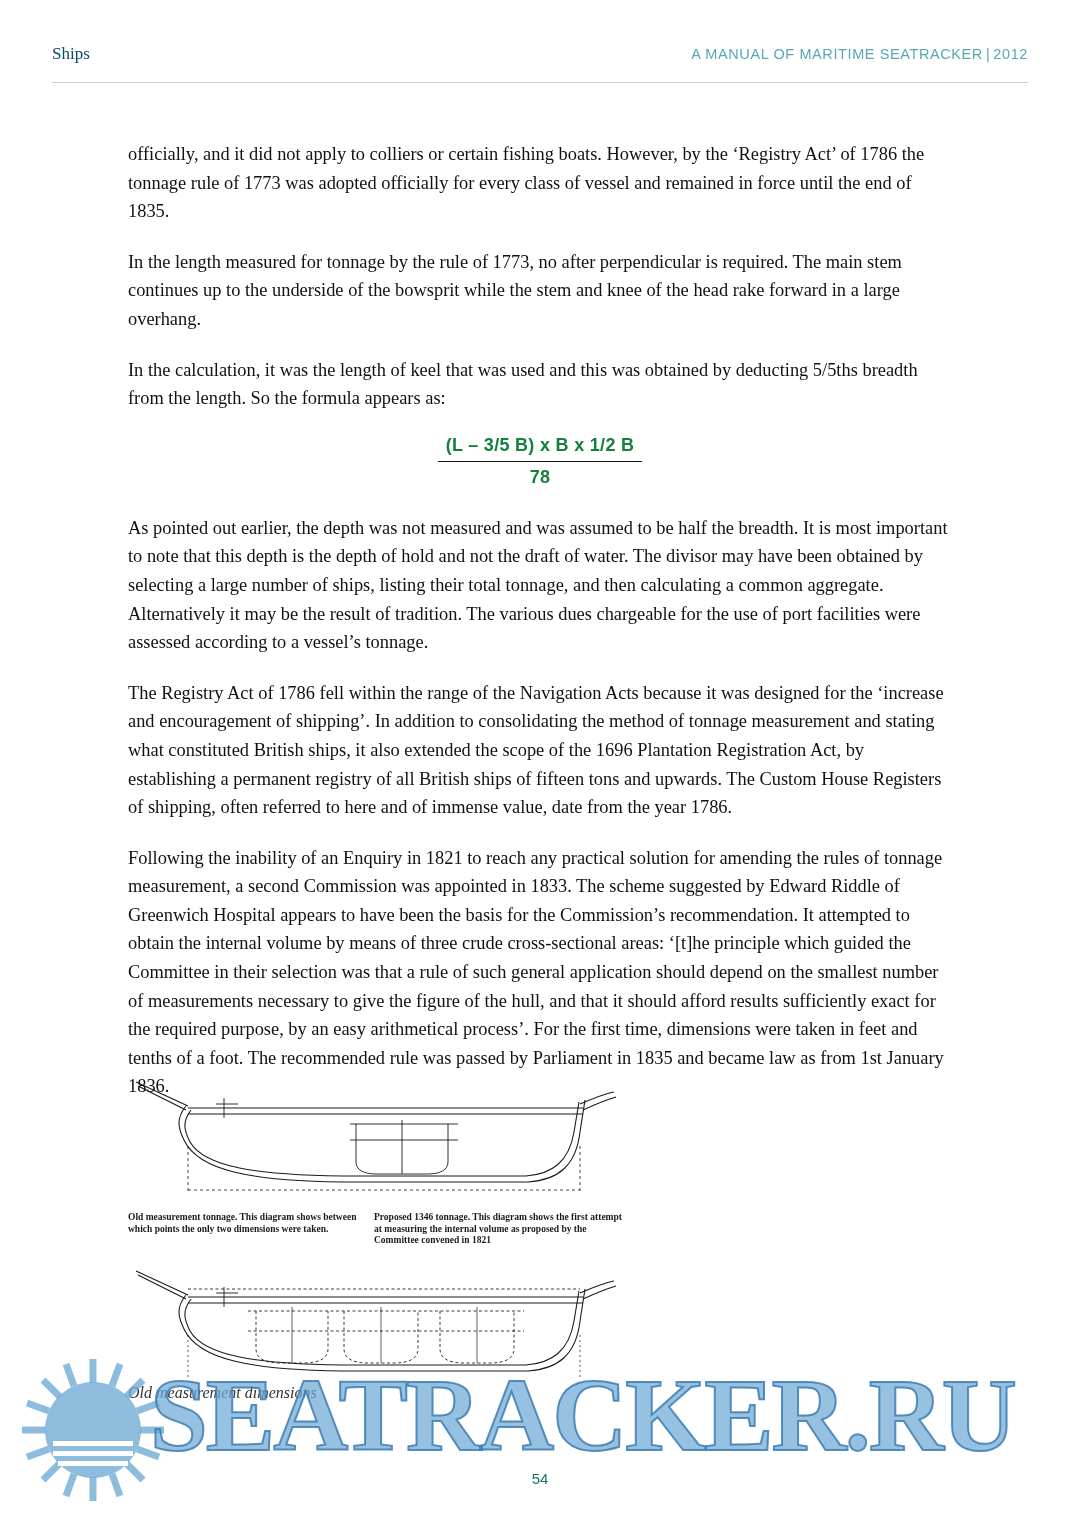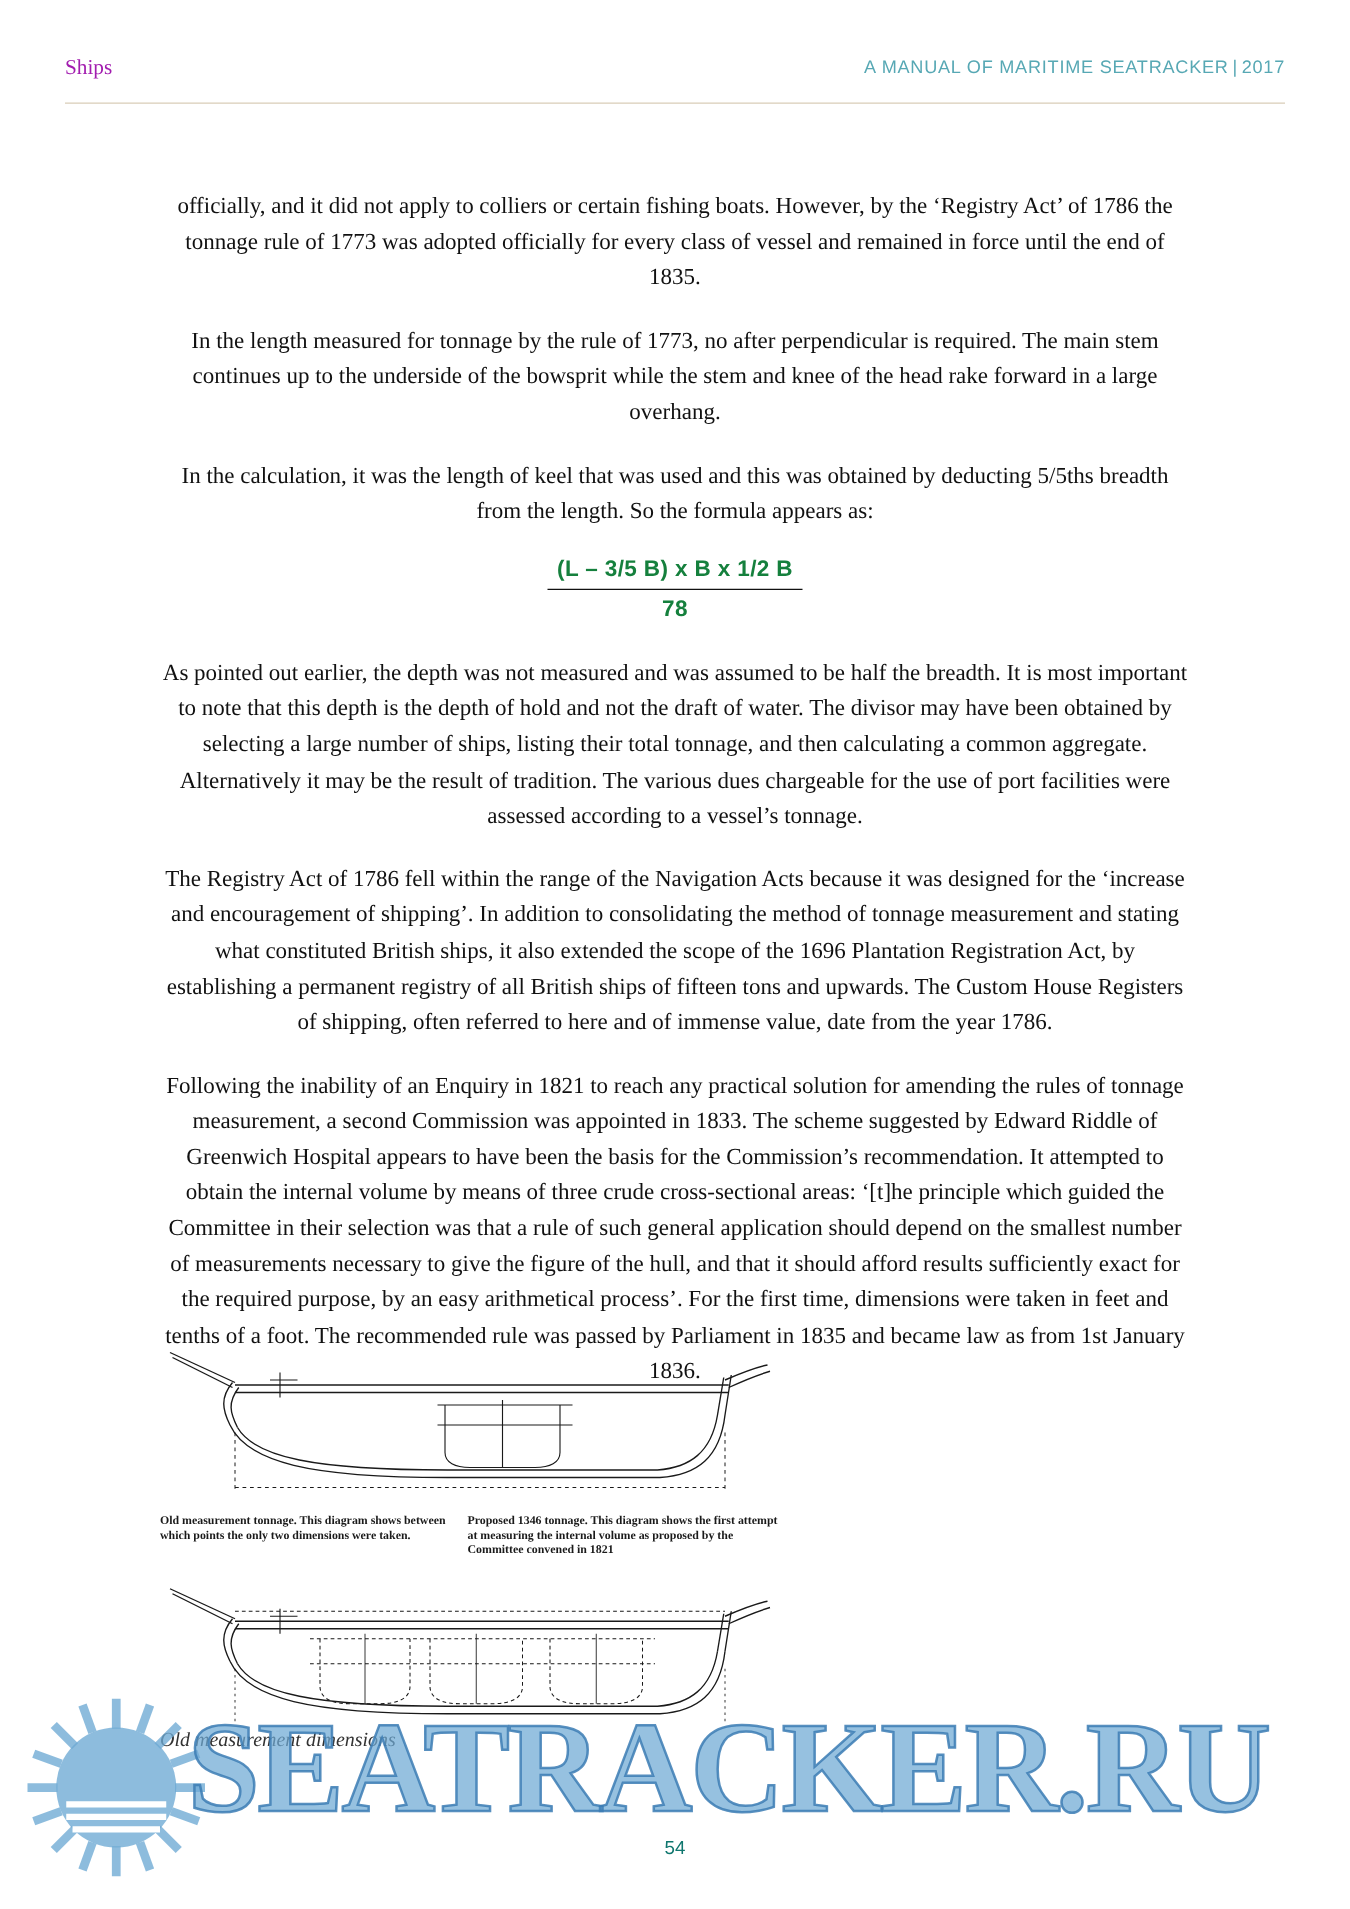--- a/index.html
+++ b/index.html
@@ -22,21 +22,21 @@
     top: 44px;
     left: 52px;
     right: 52px;
     height: 36px;
   }
   .header-left {
     position: absolute;
     left: 0;
     top: 0;
     font-size: 17px;
-    color: #a21caf;
+    color: #0c4a6e;
     font-family: "Liberation Serif", serif;
   }
   .header-right {
     position: absolute;
     right: 0;
     top: 2px;
     font-size: 14.5px;
     letter-spacing: 0.6px;
     color: #57a8b4;
     font-family: "Liberation Sans", sans-serif;
@@ -56,24 +56,24 @@
   }
 
   
   .content {
     position: absolute;
     top: 140px;
     left: 128px;
     width: 824px;
   }
   p.para {
-    margin: 10px 0 22px 0;
+    margin: 0 0 22px 0;
     font-size: 18.4px;
     line-height: 28.6px;
-    text-align: center;
+    text-align: left;
     color: #111111;
     font-family: "Liberation Serif", serif;
   }
 
   
   .formula {
     margin: 10px 0 26px 0;
     text-align: center;
     font-family: "Liberation Sans", sans-serif;
     font-weight: bold;
@@ -167,21 +167,21 @@
     left: 8px;
     top: 10px;
   }
 </style>
 </head>
 <body>
 
 <div class="page-header">
   <div class="header-left">Ships</div>
   <div class="header-right">
-    <span>A MANUAL OF MARITIME SEATRACKER</span><span class="sep">|</span><span>2017</span>
+    <span>A MANUAL OF MARITIME SEATRACKER</span><span class="sep">|</span><span>2012</span>
   </div>
 </div>
 <div class="header-rule"></div>
 
 <div class="content">
   <p class="para">officially, and it did not apply to colliers or certain fishing boats. However, by the ‘Registry Act’ of 1786 the tonnage rule of 1773 was adopted officially for every class of vessel and remained in force until the end of 1835.</p>
   <p class="para">In the length measured for tonnage by the rule of 1773, no after perpendicular is required. The main stem continues up to the underside of the bowsprit while the stem and knee of the head rake forward in a large overhang.</p>
   <p class="para">In the calculation, it was the length of keel that was used and this was obtained by deducting 5/5ths breadth from the length. So the formula appears as:</p>
 
   <div class="formula">

